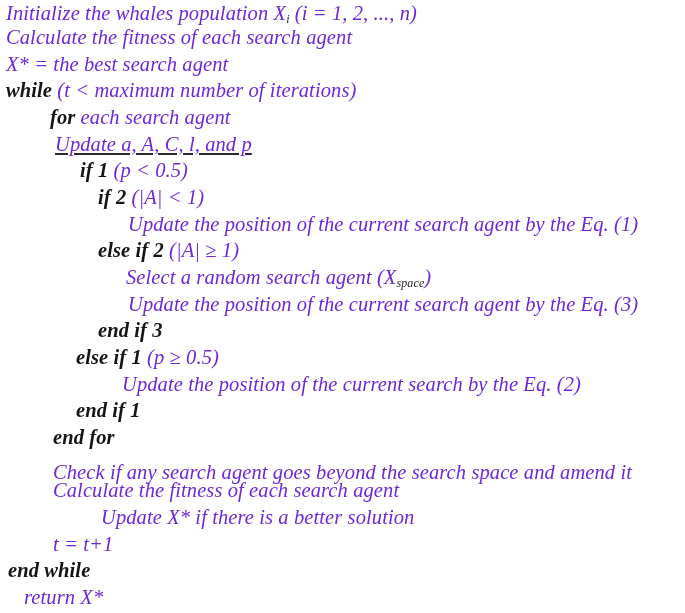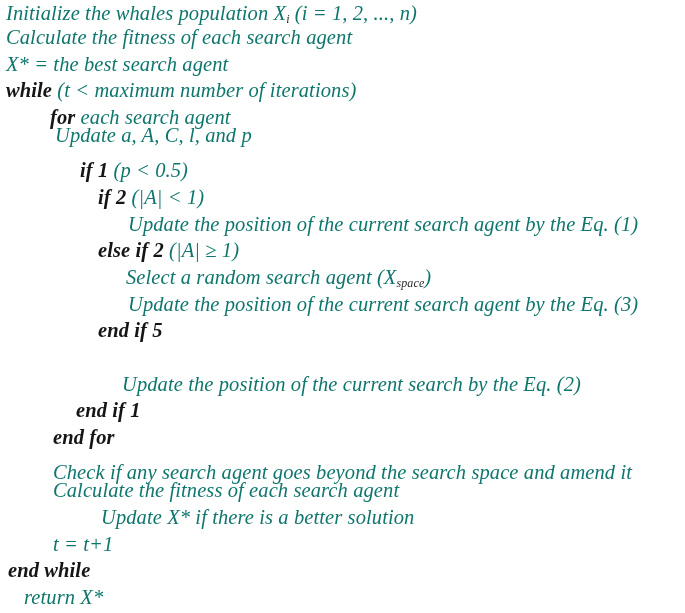--- a/index.html
+++ b/index.html
@@ -8,40 +8,41 @@
       font-family: "Liberation Serif", "DejaVu Serif", serif;
       color: #2a2a2a;
     }
     .algo { position: absolute; left: 0; top: 0; width: 685px; height: 613px; }
     .line {
       position: absolute; white-space: nowrap;
       font-size: 20.5px; font-style: italic; line-height: 26px;
       letter-spacing: 0.1px;
     }
     .kw { font-weight: bold; color: #151515; }
-    .txt { font-weight: normal; color: #0f766e; }
+    .txt { font-weight: normal; color: #6d28d9; }
     sub { font-size: 12px; vertical-align: -3px; line-height: 0; }
   </style>
 </head>
 <body>
 
 <div class="algo" id="algo">
     <div class="line" style="left: 6px; top: 0px;"><span class="txt">Initialize the whales population X</span><sub>i</sub><span class="txt"> (i = 1, 2, ..., n)</span></div>
     <div class="line" style="left: 6px; top: 24px;"><span class="txt">Calculate the fitness of each search agent</span></div>
     <div class="line" style="left: 6px; top: 51px;"><span class="txt">X* = the best search agent</span></div>
     <div class="line" style="left: 6px; top: 77px;"><span class="kw">while</span><span class="txt"> (t &lt; maximum number of iterations)</span></div>
     <div class="line" style="left: 50px; top: 104px;"><span class="kw">for</span><span class="txt"> each search agent</span></div>
-    <div class="line" style="left: 55px; top: 122px;"><span class="txt">Update a, A, C, l, and p</span></div>
+    <div class="line" style="left: 55px; top: 131px; text-decoration: underline;"><span class="txt">Update a, A, C, l, and p</span></div>
     <div class="line" style="left: 80px; top: 157px;"><span class="kw">if 1</span><span class="txt"> (p &lt; 0.5)</span></div>
     <div class="line" style="left: 98px; top: 184px; text-align: right;"><span class="kw">if 2</span><span class="txt"> (|A| &lt; 1)</span></div>
     <div class="line" style="left: 128px; top: 211px;"><span class="txt">Update the position of the current search agent by the Eq. (1)</span></div>
     <div class="line" style="left: 98px; top: 237px;"><span class="kw">else if 2</span><span class="txt"> (|A| ≥ 1)</span></div>
     <div class="line" style="left: 126px; top: 264px;"><span class="txt">Select a random search agent (X</span><sub>space</sub><span class="txt">)</span></div>
     <div class="line" style="left: 128px; top: 291px;"><span class="txt">Update the position of the current search agent by the Eq. (3)</span></div>
-    <div class="line" style="left: 98px; top: 317px;"><span class="kw">end if 5</span></div>
+    <div class="line" style="left: 98px; top: 317px;"><span class="kw">end if 3</span></div>
+    <div class="line" style="left: 76px; top: 344px;"><span class="kw">else if 1</span><span class="txt"> (p ≥ 0.5)</span></div>
     <div class="line" style="left: 122px; top: 371px;"><span class="txt">Update the position of the current search by the Eq. (2)</span></div>
     <div class="line" style="left: 76px; top: 397px;"><span class="kw">end if 1</span></div>
     <div class="line" style="left: 53px; top: 424px;"><span class="kw">end for</span></div>
     <div class="line" style="left: 53px; top: 451px; margin-top: 8px;"><span class="txt">Check if any search agent goes beyond the search space and amend it</span></div>
     <div class="line" style="left: 53px; top: 477px;"><span class="txt">Calculate the fitness of each search agent</span></div>
     <div class="line" style="left: 53px; top: 504px; margin-left: 48px;"><span class="txt">Update X* if there is a better solution</span></div>
     <div class="line" style="left: 53px; top: 531px;"><span class="txt">t = t+1</span></div>
     <div class="line" style="left: 8px; top: 557px;"><span class="kw">end while</span></div>
     <div class="line" style="left: 0; top: 584px; margin-left: 24px;"><span class="txt">return X*</span></div>
   </div>

